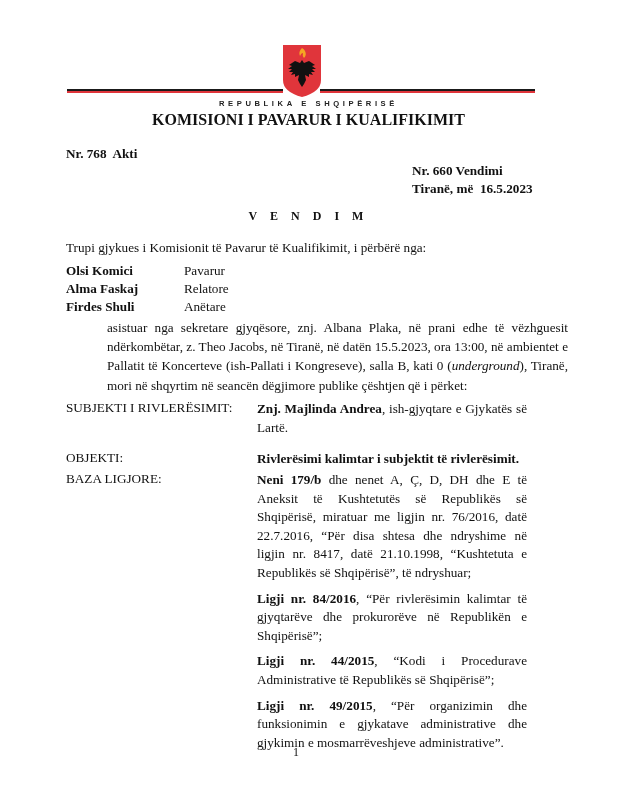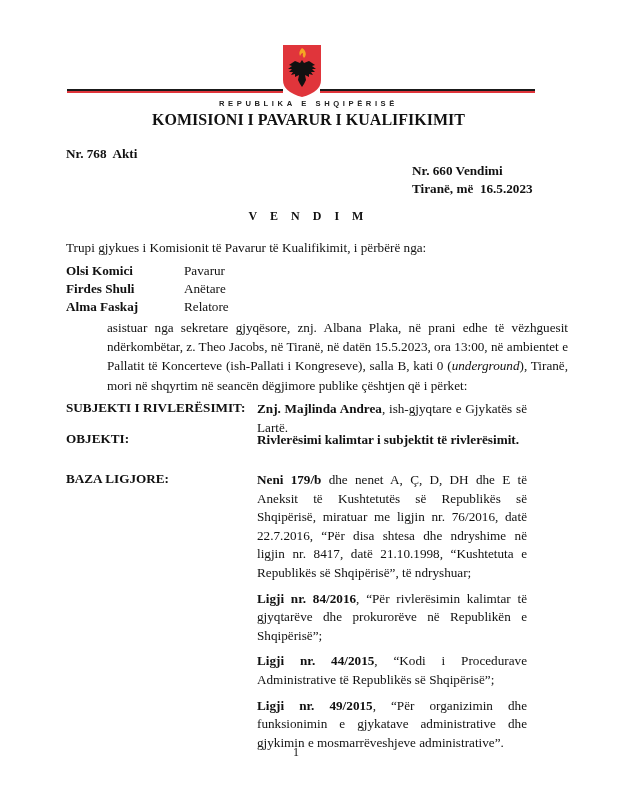--- a/index.html
+++ b/index.html
@@ -16,21 +16,21 @@
   .bold { font-weight: bold; }
   .ref-left { left: 66px; top: 146px; }
   .ref-right { left: 412px; top: 162px; line-height: 18px; }
   .title { left: 0; width: 617px; top: 209px; text-align: center; font-weight: bold; letter-spacing: 5px; font-size: 12px; }
   .intro { left: 66px; top: 240px; }
   .members { left: 66px; top: 262px; }
   .member-row { display: flex; height: 18px; line-height: 18px; }
   .member-name { width: 118px; font-weight: bold; }
   .para { left: 66px; width: 461px; top: 318px; line-height: 19.2px; text-align: justify; margin-left: 41px; }
   .grid-row { position: absolute; left: 66px; width: 461px; display: flex; }
-  .grid-label { width: 191px; font-weight: bold; flex: none; }
+  .grid-label { width: 191px; font-weight: normal; flex: none; }
   .grid-value { width: 270px; text-align: justify; line-height: 18.6px; }
   .grid-value p { margin: 0 0 7px 0; text-align: justify; }
   .pageno { left: 293px; top: 745px; font-size: 12px; }
 </style>
 </head>
 <body>
 
 <div class="abs emblem">
   <svg width="40" height="54" viewBox="0 0 40 54">
     <path d="M1 1 H39 V36 Q39 48 20 53 Q1 48 1 36 Z" fill="#e0353b"></path>
@@ -60,37 +60,37 @@
 <div class="abs title">V E N D I M</div>
 
 <div class="abs intro">Trupi gjykues i Komisionit të Pavarur të Kualifikimit, i përbërë nga:</div>
 
 <div class="abs members">
   <div class="member-row">
     <span class="member-name">Olsi Komici</span>
     <span>Pavarur</span>
   </div>
   <div class="member-row">
+    <span class="member-name">Alma Faskaj</span>
+    <span>Relatore</span>
+  </div>
+  <div class="member-row">
     <span class="member-name">Firdes Shuli</span>
     <span>Anëtare</span>
-  </div>
-  <div class="member-row">
-    <span class="member-name">Alma Faskaj</span>
-    <span>Relatore</span>
   </div>
 </div>
 
 <div class="abs para"><span>asistuar nga sekretare gjyqësore, znj. Albana Plaka, në prani edhe të vëzhguesit ndërkombëtar, z. Theo Jacobs, në Tiranë, në datën 15.5.2023, ora 13:00, në ambientet e Pallatit të Koncerteve (ish-Pallati i Kongreseve), salla B, kati 0 (</span><i>underground</i><span>), Tiranë, mori në shqyrtim në seancën dëgjimore publike çështjen që i përket:</span></div>
 
 <div class="grid-row" style="top:400px;">
   <div class="grid-label">SUBJEKTI I RIVLERËSIMIT:</div>
   <div class="grid-value"><b>Znj. Majlinda Andrea</b><span>, ish-gjyqtare e Gjykatës së Lartë.</span></div>
 </div>
 
-<div class="grid-row" style="top:431px;">
+<div class="grid-row" style="top:450px;">
   <div class="grid-label">OBJEKTI:</div>
   <div class="grid-value bold">Rivlerësimi kalimtar i subjektit të rivlerësimit.</div>
 </div>
 
 <div class="grid-row" style="top:471px;">
   <div class="grid-label">BAZA LIGJORE:</div>
   <div class="grid-value">
     <p><b>Neni 179/b</b><span> dhe nenet A, Ç, D, DH dhe E të Aneksit të Kushtetutës së Republikës së Shqipërisë, miratuar me ligjin nr. 76/2016, datë 22.7.2016, “Për disa shtesa dhe ndryshime në ligjin nr. 8417, datë 21.10.1998, “Kushtetuta e Republikës së Shqipërisë”, të ndryshuar;</span></p>
     <p><b>Ligji nr. 84/2016</b><span>, “Për rivlerësimin kalimtar të gjyqtarëve dhe prokurorëve në Republikën e Shqipërisë”;</span></p>
     <p><b>Ligji nr. 44/2015</b><span>, “Kodi i Procedurave Administrative të Republikës së Shqipërisë”;</span></p>

